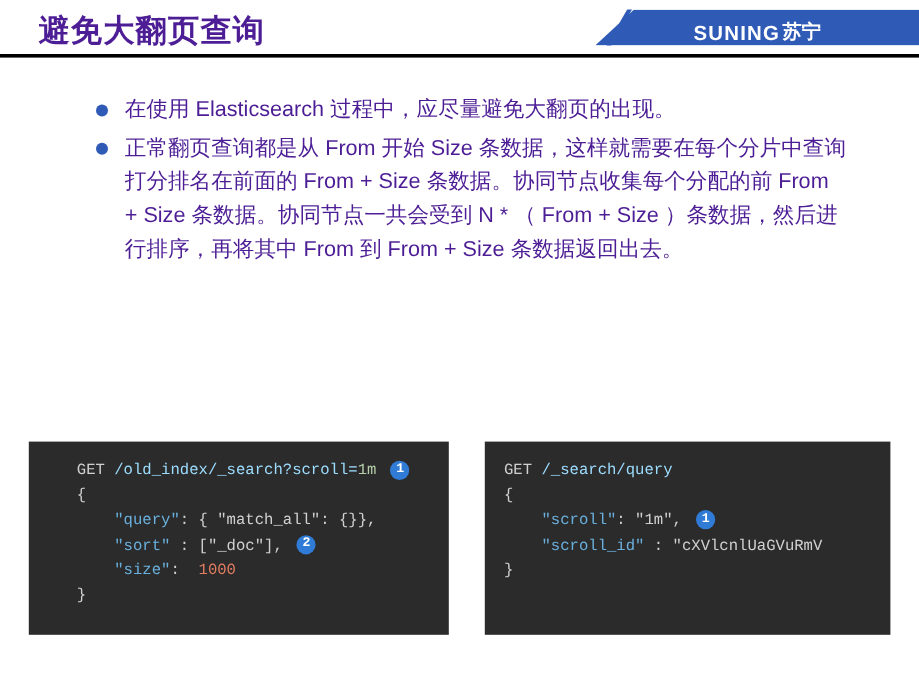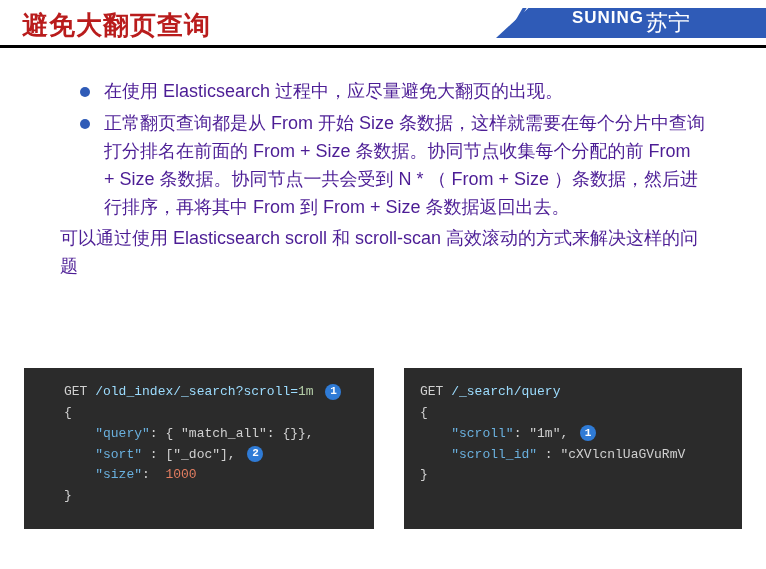--- a/index.html
+++ b/index.html
@@ -13,41 +13,41 @@
   }
   .header {
     position: relative;
     width: 100%;
     height: 48px;
     border-bottom: 3px solid #000;
   }
   .title {
     font-size: 26px;
     font-weight: bold;
-    color: #b91c1c;
-    padding: 8px 0 0 22px;
+    color: #4c1d95;
+    padding: 8px 0 0 32px;
     letter-spacing: 1px;
   }
   .brand-banner {
     position: absolute;
     right: 0;
     top: 8px;
     height: 30px;
     width: 270px;
     background: #2f5bb7;
     color: #fff;
     display: flex;
-    align-items: flex-start;
+    align-items: flex-end;
     justify-content: center;
     font-size: 17px;
     font-weight: bold;
     clip-path: polygon(12% 0, 100% 0, 100% 100%, 0 100%);
   }
   .brand-text { letter-spacing: 1px; }
-  .brand-cn { margin-left: 2px; font-weight: normal; font-size: 22px;}
+  .brand-cn { margin-left: 2px; font-weight: bold; font-size: 16px;}
   .header-slash {
     position: absolute;
     right: 248px;
     top: 8px;
     width: 52px;
     height: 30px;
     background: #fff;
     transform: skewX(-30deg);
     border-right: 4px solid #2f5bb7;
   }
@@ -131,21 +131,20 @@
     <span class="brand-text">SUNING</span>
     <span class="brand-cn">苏宁</span>
   </div>
 </div>
 
 <div class="content">
   <ul class="bullets">
     <li>在使用 Elasticsearch 过程中，应尽量避免大翻页的出现。</li>
     <li>正常翻页查询都是从 From 开始 Size 条数据，这样就需要在每个分片中查询打分排名在前面的 From + Size 条数据。协同节点收集每个分配的前 From + Size 条数据。协同节点一共会受到 N * （ From + Size ）条数据，然后进行排序，再将其中 From 到 From + Size 条数据返回出去。</li>
   </ul>
-  <div class="nobullet">可以通过使用 Elasticsearch scroll 和 scroll-scan 高效滚动的方式来解决这样的问题</div>
 </div>
 
 <div class="code-area">
   <div class="code-block left"><span class="kw">GET </span><span class="path">/old_index/_search?scroll=</span><span class="param">1m</span> <span class="badge">1</span>
 <span>{</span>
     <span class="str">"query"</span><span>: { "match_all": {}},</span>
     <span class="str">"sort"</span><span> : ["_doc"], </span><span class="badge">2</span>
     <span class="str">"size"</span><span>:  </span><span class="num">1000</span>
 <span>}</span></div>
 

